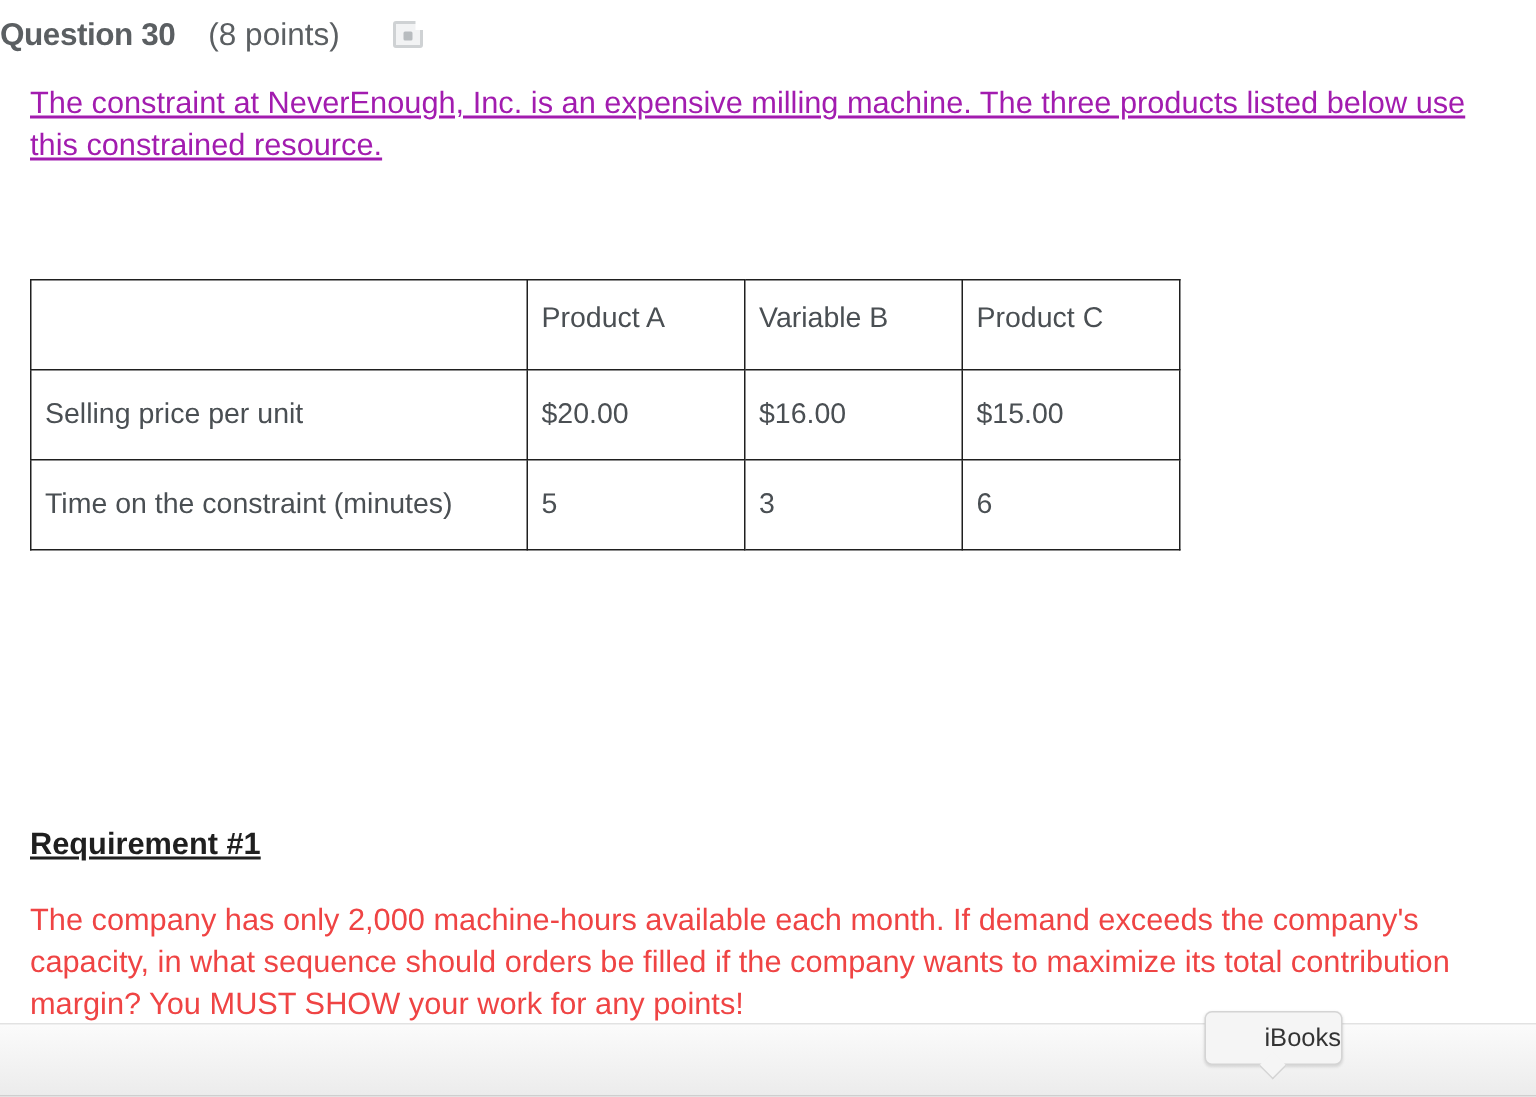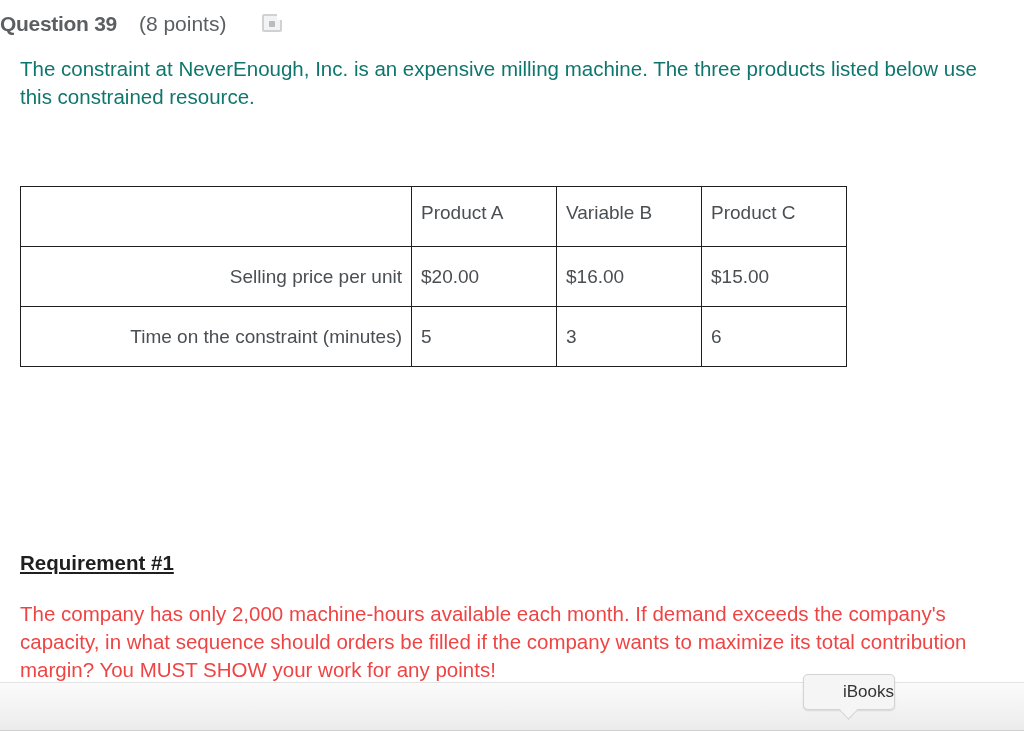--- a/index.html
+++ b/index.html
@@ -5,42 +5,42 @@
   html, body { margin:0; padding:0; background:#ffffff; }
   body { width:1024px; height:731px; position:relative; overflow:hidden;
          font-family:"Liberation Sans", "DejaVu Sans", sans-serif; color:#2d3b45; }
   .q-header { position:absolute; left:0; top:8px; height:32px; display:flex; align-items:center; }
   .q-title { font-size:21px; font-weight:bold; color:#5b5f62; letter-spacing:-0.3px; }
   .q-points { font-size:21px; color:#5b5f62; margin-left:22px; }
   .flag-icon { margin-left:36px; width:22px; height:20px; position:relative; display:inline-block; }
   .flag-icon .box { position:absolute; left:0; top:0; width:20px; height:18px; border:2px solid #cfd2d4; border-radius:2px; background:#f2f3f4; box-sizing:border-box; }
   .flag-icon .dot { position:absolute; left:7px; top:7px; width:6px; height:6px; background:#b8bcbf; border-radius:1px; }
   .flag-icon .corner { position:absolute; right:0; top:0; width:7px; height:6px; background:#ffffff; }
-  .intro { position:absolute; left:20px; top:55px; width:960px; font-size:20.5px; line-height:28px; color:#0f766e; }
+  .intro { position:absolute; left:20px; top:55px; width:960px; font-size:20.5px; line-height:28px; color:#a21caf;text-decoration:underline; }
   table.data { position:absolute; left:20px; top:186px; border-collapse:collapse; font-size:19px; color:#4a4f53; }
   table.data td { border:1.5px solid #1f1f1f; height:60px; padding:0 9px; box-sizing:border-box; }
-  table.data td.label { width:391px; text-align:right; }
+  table.data td.label { width:331px; text-align:left; }
   table.data td.num { width:145px; text-align:left; }
   table.data td.head { width:145px; text-align:left; vertical-align:top; padding-top:15px; }
   .req-title { position:absolute; left:20px; top:551px; font-size:20.5px; font-weight:bold; text-decoration:underline; color:#1f1f1f; }
   .req-text { position:absolute; left:20px; top:600px; width:990px; font-size:20.5px; line-height:28px; color:#ef4444; }
   .bottom-bar { position:absolute; left:0; top:682px; width:1024px; height:49px;
                 background:linear-gradient(#fbfbfb, #ebebeb); border-top:1px solid #e2e2e2; }
   .bottom-bar .edge { position:absolute; left:0; bottom:0; width:100%; height:2px; background:#cfcfcf; }
   .tooltip { position:absolute; left:803px; top:674px; width:90px; height:34px; background:#f5f5f5;
              border:1px solid #d4d4d4; border-radius:5px; box-shadow:0 1px 2px rgba(0,0,0,0.12);
              font-size:17px; color:#333; text-align:right; line-height:34px; }
   .tooltip .arrow { position:absolute; left:38px; bottom:-8px; width:12px; height:12px; background:#f5f5f5;
                     border-right:1px solid #d4d4d4; border-bottom:1px solid #d4d4d4; transform:rotate(45deg); }
 </style>
 </head>
 <body>
 
 <div class="q-header">
-  <span class="q-title">Question 39</span>
+  <span class="q-title">Question 30</span>
   <span class="q-points">(8 points)</span>
   <span class="flag-icon">
     <span class="box"></span>
       <span class="corner"></span>
       <span class="dot"></span>
   </span>
 </div>
 
 <div class="intro">The constraint at NeverEnough, Inc. is an expensive milling machine. The three products listed below use this constrained resource.</div>
 

